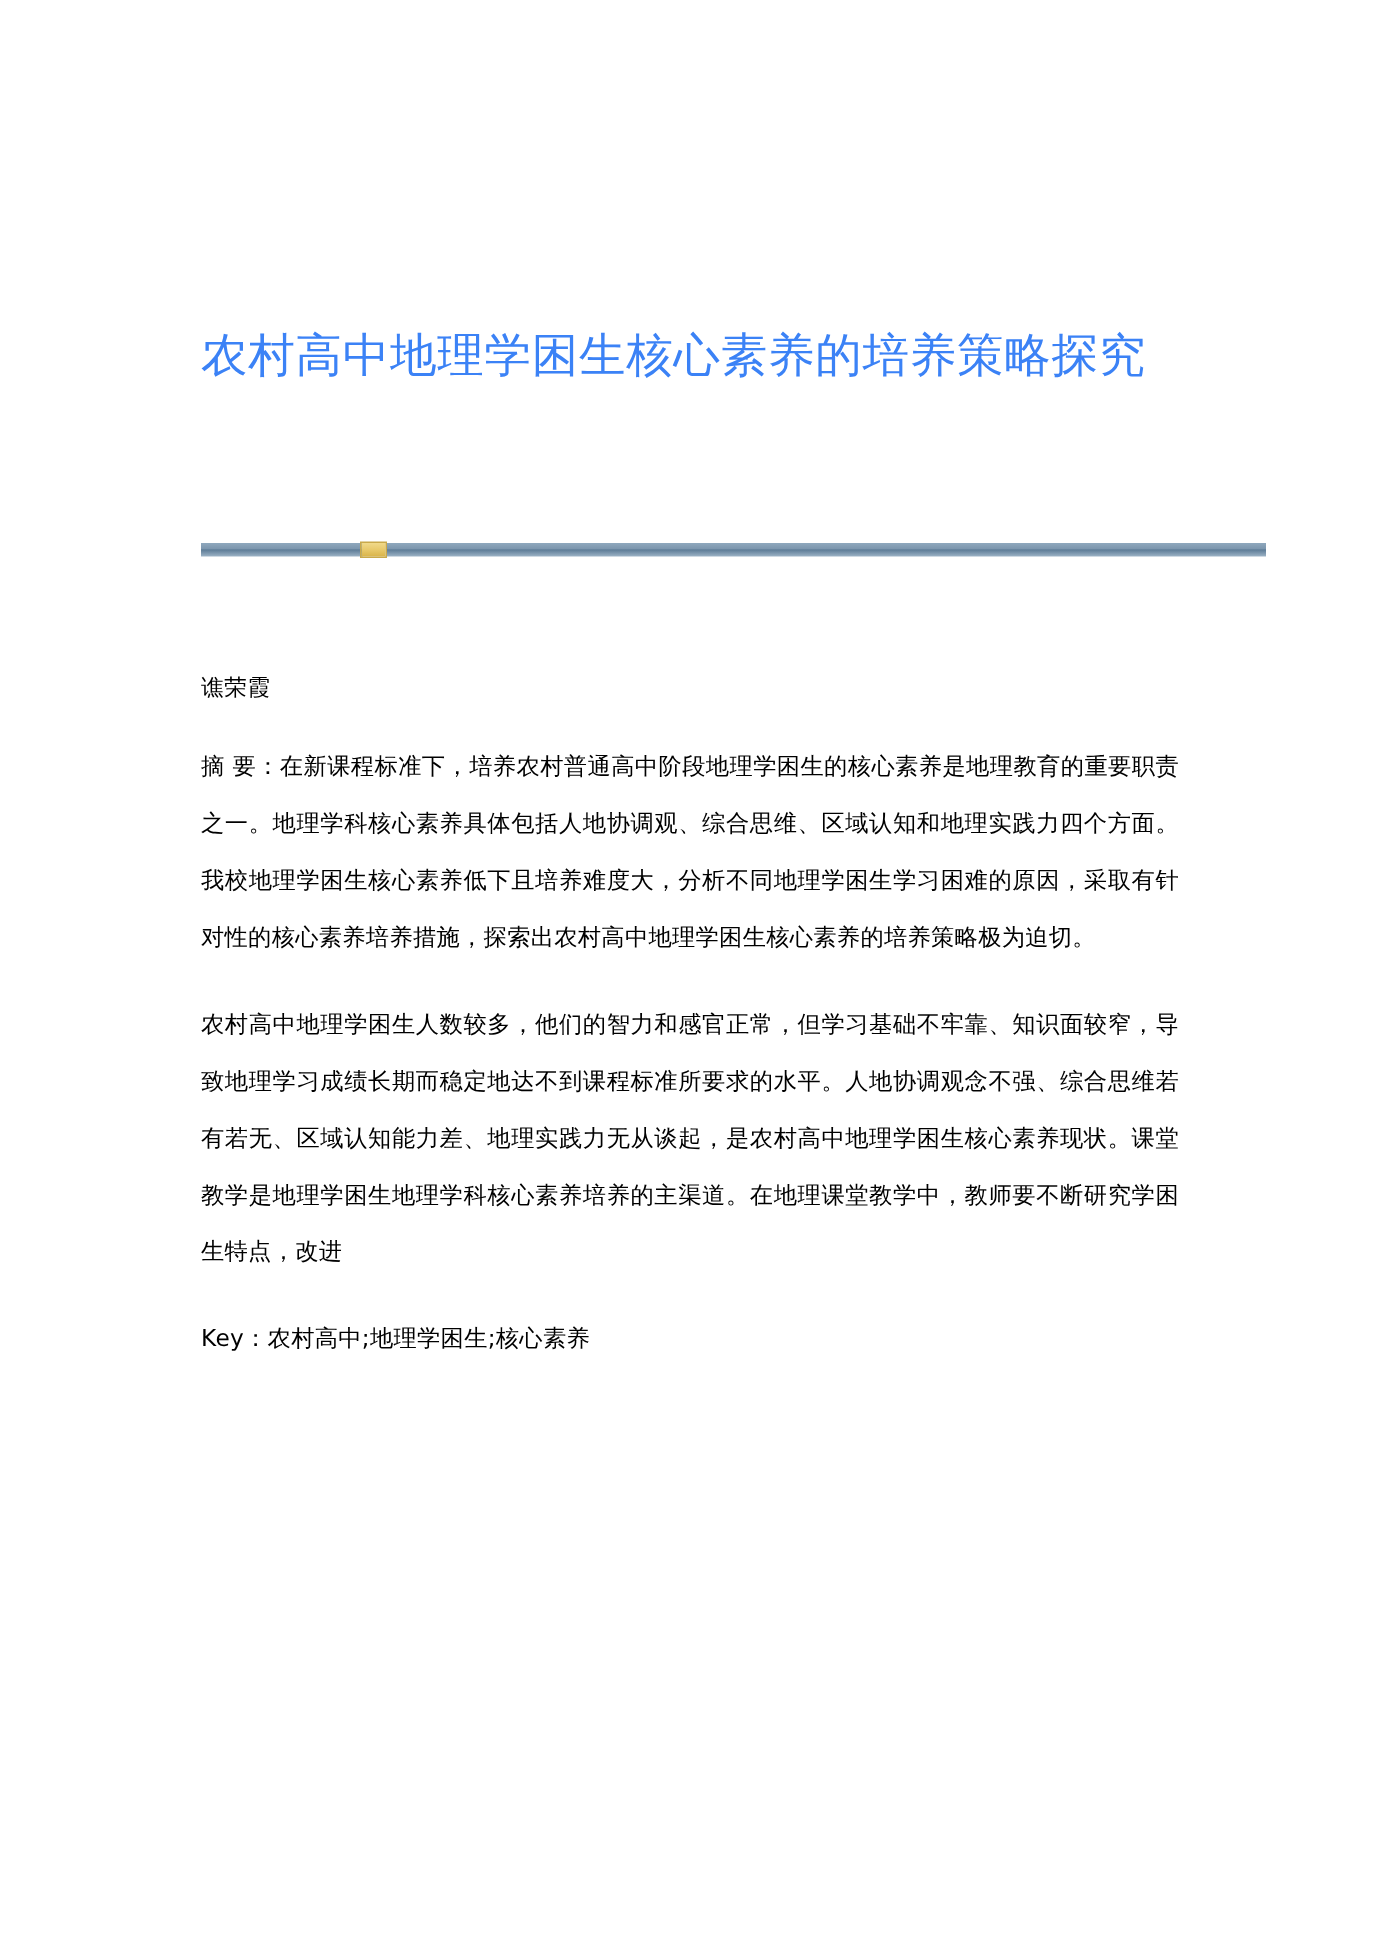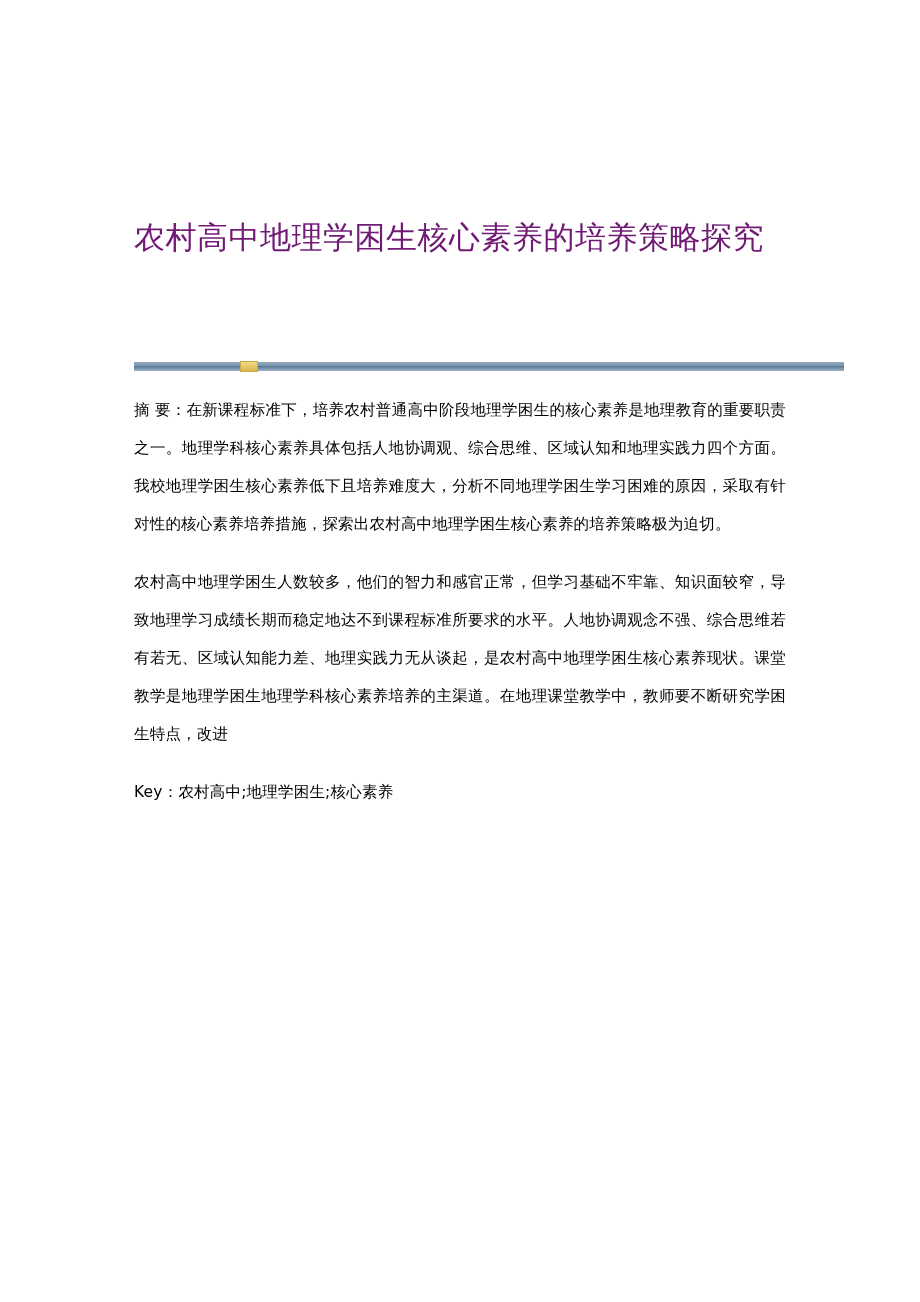--- a/index.html
+++ b/index.html
@@ -28,21 +28,21 @@
     width: 652px;
   }
   .doc-title {
     margin: 0;
     padding-top: 212px;
     font-size: 31px;
     font-weight: normal;
     line-height: 1.62;
     letter-spacing: 0.5px;
     text-align: left;
-    color: #701a75;
+    color: #3b82f6;
     font-family: "DejaVu Sans", "Liberation Sans", sans-serif;
   }
   .divider {
     position: relative;
     margin-top: 98px;
     height: 12px;
     width: 710px;
     margin-left: 0;
   }
   .divider .bar {
@@ -95,20 +95,21 @@
   <div class="content">
 
     <h1 class="doc-title">农村高中地理学困生核心素养的培养策略探究</h1>
 
     <div class="divider">
       <div class="bar bar-left"></div>
       <div class="diamond"></div>
       <div class="bar bar-right"></div>
     </div>
 
+    <div class="author">谯荣霞</div>
 
     <p class="body-text">摘 要：在新课程标准下，培养农村普通高中阶段地理学困生的核心素养是地理教育的重要职责之一。地理学科核心素养具体包括人地协调观、综合思维、区域认知和地理实践力四个方面。我校地理学困生核心素养低下且培养难度大，分析不同地理学困生学习困难的原因，采取有针对性的核心素养培养措施，探索出农村高中地理学困生核心素养的培养策略极为迫切。</p>
 
     <p class="body-text">农村高中地理学困生人数较多，他们的智力和感官正常，但学习基础不牢靠、知识面较窄，导致地理学习成绩长期而稳定地达不到课程标准所要求的水平。人地协调观念不强、综合思维若有若无、区域认知能力差、地理实践力无从谈起，是农村高中地理学困生核心素养现状。课堂教学是地理学困生地理学科核心素养培养的主渠道。在地理课堂教学中，教师要不断研究学困生特点，改进</p>
 
     <p class="body-text indent-label">Key：农村高中;地理学困生;核心素养</p>
 
   </div>
 </div>
 

